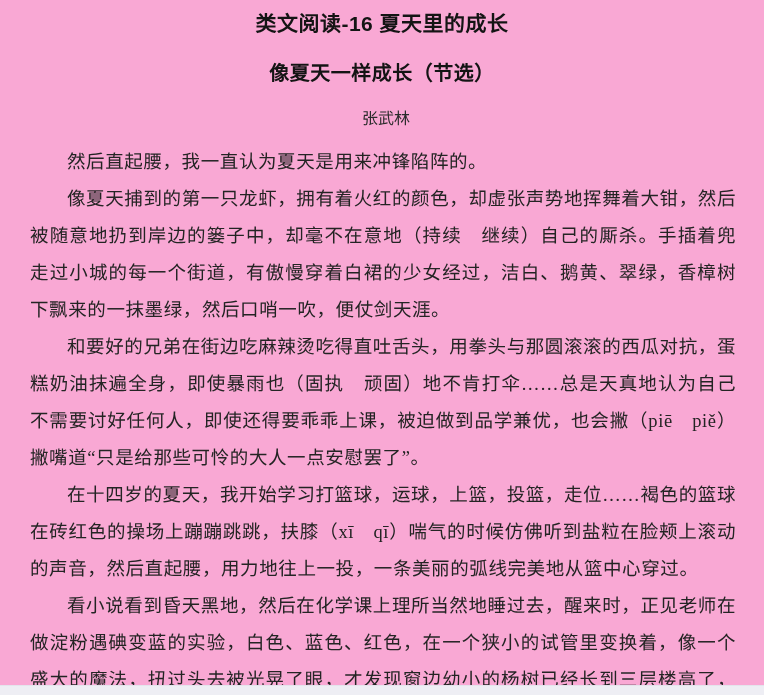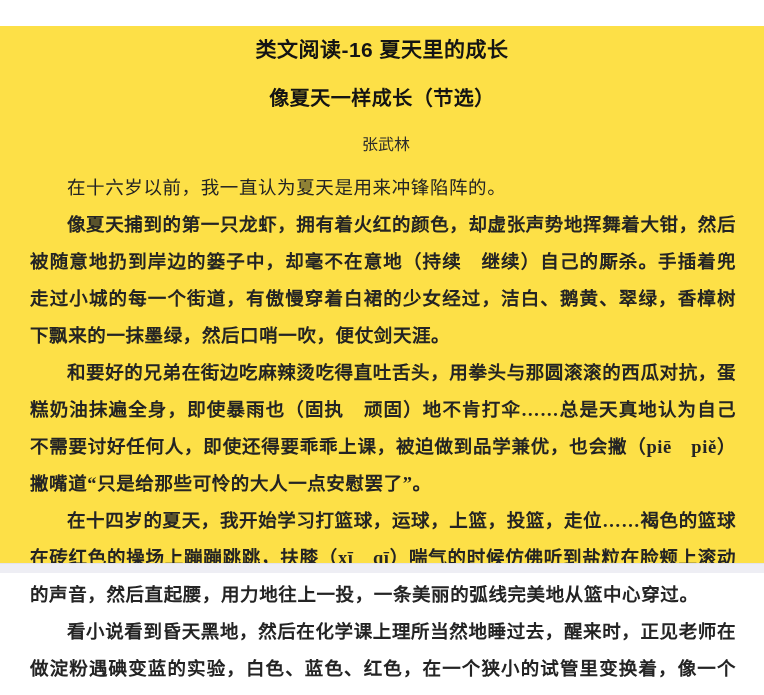--- a/index.html
+++ b/index.html
@@ -12,42 +12,41 @@
     height: 695px;
     background: #ffffff;
     font-family: "Liberation Serif", "DejaVu Serif", serif;
     overflow: hidden;
     position: relative;
   }
 
   .page {
     position: relative;
     width: 764px;
-    height: 547px;
+    height: 695px;
     box-sizing: border-box;
-    background: #fde047;
-    margin-top: 26px;
+    background: #f9a8d4;
   }
 
   
   .doc-title {
     text-align: center;
     font-family: "Liberation Sans", "DejaVu Sans", sans-serif;
     font-weight: bold;
     font-size: 21px;
     letter-spacing: 0.5px;
     color: #141414;
     margin: 0;
     padding-top: 10px;
     line-height: 1.35;
   }
 
   .doc-subtitle {
     text-align: center;
-    font-family: Liberation Mono, monospace;
+    font-family: Liberation Sans, sans-serif;
     font-weight: bold;
     font-size: 20px;
     letter-spacing: 0.5px;
     color: #141414;
     margin: 0;
     padding-top: 22px;
     line-height: 1.35;
   }
 
   .doc-author {
@@ -74,21 +73,20 @@
     color: #242424;
     text-align: justify;
     text-justify: inter-character;
     text-indent: 2em;
     letter-spacing: 0.6px;
     word-break: break-all;
   }
 
   p.para + p.para {
     margin-top: 0;
-    font-weight: bold;
   }
 
   
   .bottom-band {
     position: absolute;
     left: 0;
     right: 0;
     bottom: 0;
     height: 9px;
     background: #eeeef4;
@@ -101,21 +99,21 @@
 <div class="page">
 
   <h1 class="doc-title">类文阅读-16 夏天里的成长</h1>
 
   <h2 class="doc-subtitle">像夏天一样成长（节选）</h2>
 
   <div class="doc-author">张武林</div>
 
   <div class="body-block">
 
-    <p class="para">在十六岁以前，我一直认为夏天是用来冲锋陷阵的。</p>
+    <p class="para">然后直起腰，我一直认为夏天是用来冲锋陷阵的。</p>
 
     <p class="para">像夏天捕到的第一只龙虾，拥有着火红的颜色，却虚张声势地挥舞着大钳，然后被随意地扔到岸边的篓子中，却毫不在意地（持续　继续）自己的厮杀。手插着兜走过小城的每一个街道，有傲慢穿着白裙的少女经过，洁白、鹅黄、翠绿，香樟树下飘来的一抹墨绿，然后口哨一吹，便仗剑天涯。</p>
 
     <p class="para">和要好的兄弟在街边吃麻辣烫吃得直吐舌头，用拳头与那圆滚滚的西瓜对抗，蛋糕奶油抹遍全身，即使暴雨也（固执　顽固）地不肯打伞……总是天真地认为自己不需要讨好任何人，即使还得要乖乖上课，被迫做到品学兼优，也会撇（piē　piě）撇嘴道“只是给那些可怜的大人一点安慰罢了”。</p>
 
     <p class="para">在十四岁的夏天，我开始学习打篮球，运球，上篮，投篮，走位……褐色的篮球在砖红色的操场上蹦蹦跳跳，扶膝（xī　qī）喘气的时候仿佛听到盐粒在脸颊上滚动的声音，然后直起腰，用力地往上一投，一条美丽的弧线完美地从篮中心穿过。</p>
 
 
     <p class="para">看小说看到昏天黑地，然后在化学课上理所当然地睡过去，醒来时，正见老师在做淀粉遇碘变蓝的实验，白色、蓝色、红色，在一个狭小的试管里变换着，像一个盛大的魔法，扭过头去被光晃了眼，才发现窗边幼小的杨树已经长到三层楼高了，亭亭如盖。</p>
 

